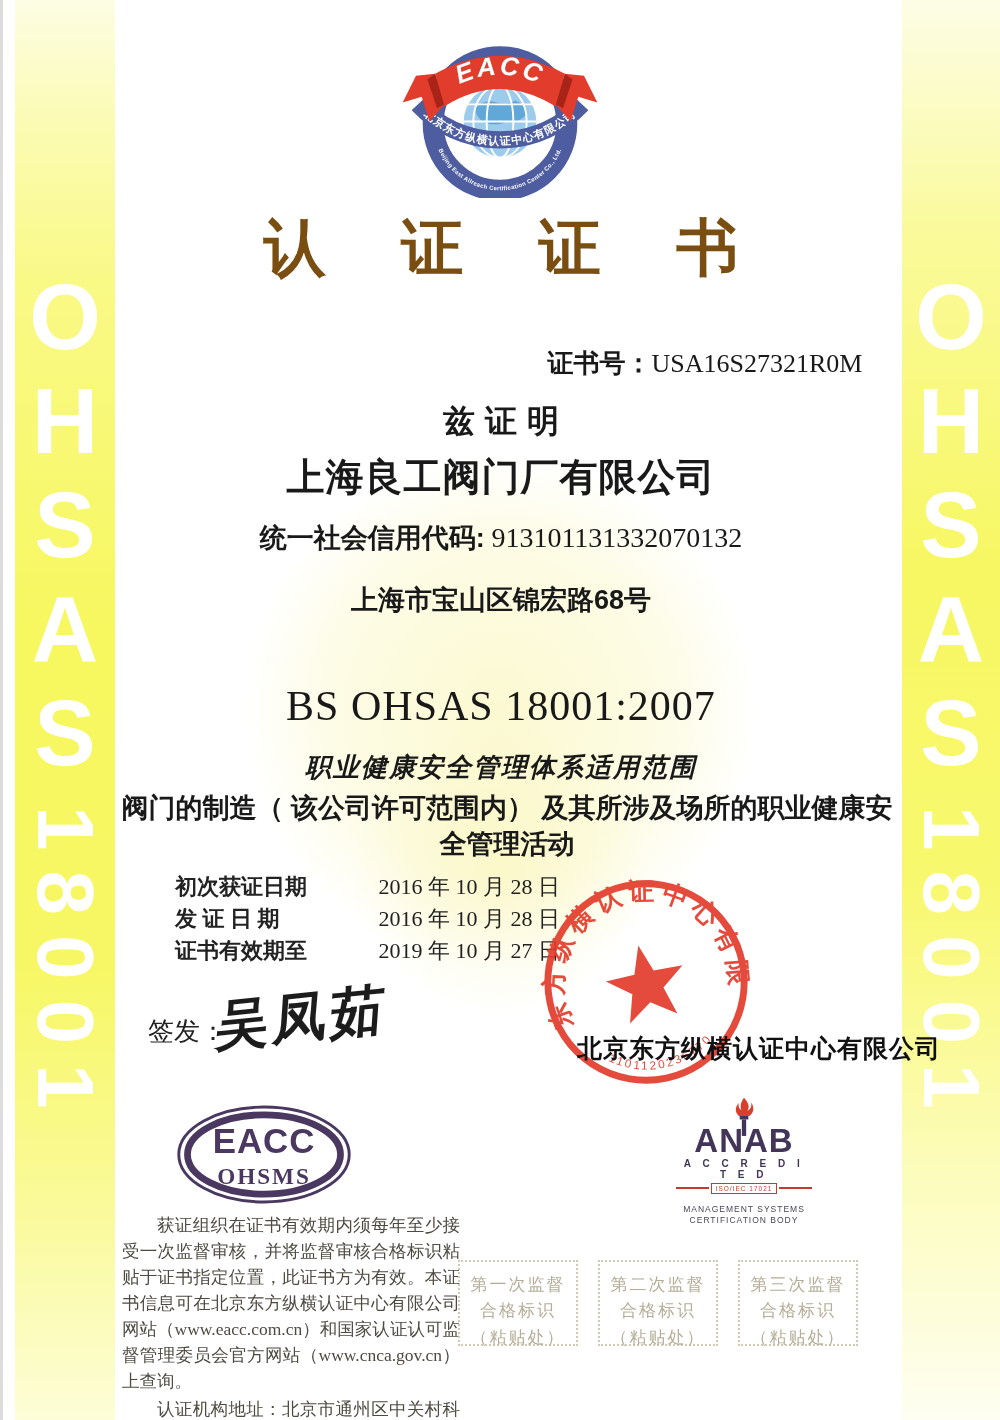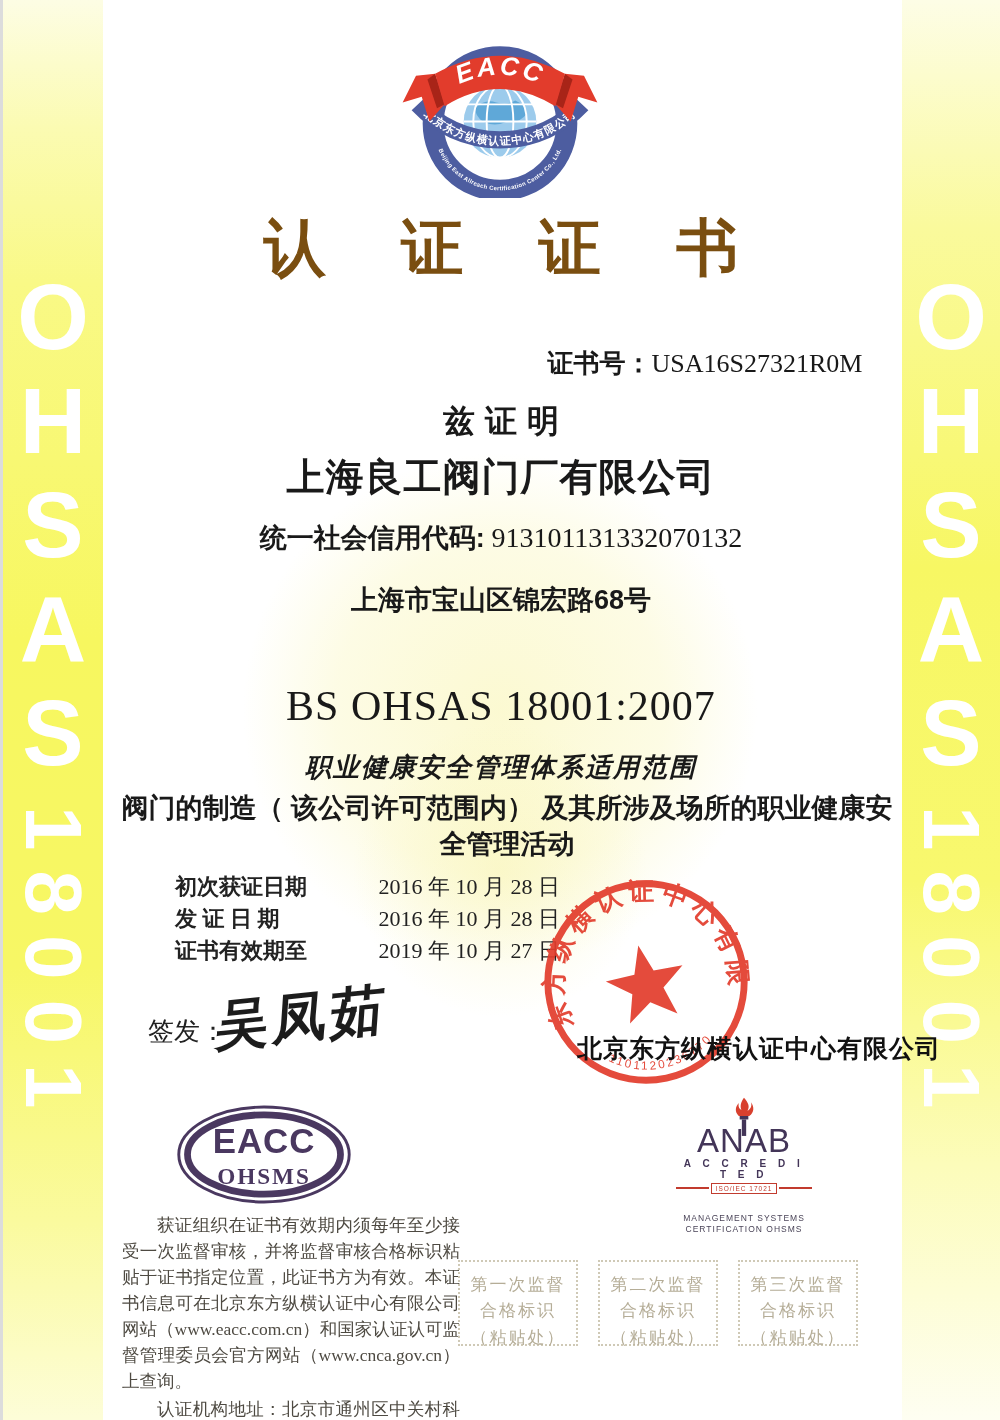--- a/index.html
+++ b/index.html
@@ -1,19 +1,19 @@
 <!DOCTYPE html>
 <html><head>
 <meta charset="utf-8">
 <style>
   html,body{margin:0;padding:0;background:#fff;}
   .page{position:relative;width:1000px;height:1420px;background:#fff;overflow:hidden;
         font-family:"Liberation Serif",serif;}
   
-  .bar{position:absolute;top:0;height:1420px;}
+  .bar{position:absolute;top:0;height:1420px;margin-left:12px;}
   .bar-left{left:3px;width:100px;
     background:linear-gradient(180deg,#fdfde4 0%,#fbfbb2 9%,#f9f986 20%,#f7f75f 45%,#f7f765 68%,#fafa9e 86%,#fdfdd8 100%);}
   .bar-right{right:0;width:98px;
     background:linear-gradient(180deg,#fdfde6 0%,#fafa9c 16%,#f7f763 40%,#f8f86e 62%,#fcfcba 82%,#fefef2 100%);}
   .v-word{position:absolute;top:266px;left:0;width:100%;text-align:center;color:#fff;
     font-family:"Liberation Sans",sans-serif;font-weight:bold;font-size:92px;line-height:1.13;
     word-break:break-all;}
   .v-num{position:absolute;top:806px;left:50%;transform:translateX(-50%);color:#fff;
     font-family:"Liberation Sans",sans-serif;font-weight:bold;font-size:80px;
     writing-mode:vertical-rl;text-orientation:sideways;letter-spacing:20px;}
@@ -49,26 +49,26 @@
     transform:rotate(-6deg) skewX(-10deg);letter-spacing:4px;}
   
   .stamp{position:absolute;left:538px;top:874px;width:216px;height:216px;transform:rotate(-12deg);opacity:.92;}
   .issuer{position:absolute;left:577px;top:1032px;font-size:25px;color:#111;letter-spacing:1px;
     font-family:"Liberation Sans",sans-serif;font-weight:bold;z-index:5;}
   
   .eacc-logo{position:absolute;left:172px;top:1104px;width:184px;height:102px;}
   .anab{position:absolute;left:676px;top:1096px;width:136px;text-align:center;
     font-family:"Liberation Sans",sans-serif;color:#433558;}
   .anab .torch{height:40px;margin-bottom:-14px;}
-  .anab .name{font-size:33px;font-weight:normal;letter-spacing:1px;line-height:.9;}
+  .anab .name{font-size:33px;font-weight:bold;letter-spacing:1px;line-height:.9;}
   .anab .accr{font-size:10px;letter-spacing:4.5px;margin-top:2px;font-weight:bold;}
   .anab .isobar{display:flex;align-items:center;justify-content:center;margin-top:3px;}
   .anab .isoline{flex:1;height:1.5px;background:#c23b2e;}
   .anab .isobox{border:1.5px solid #c23b2e;color:#c23b2e;font-size:6.5px;padding:1px 4px;margin:0 2px;letter-spacing:1px;}
-  .anab .sub{font-size:8.5px;letter-spacing:1px;margin-top:19px;line-height:1.3;color:#4a4458;}
+  .anab .sub{font-size:8.5px;letter-spacing:1px;margin-top:10px;line-height:1.3;color:#4a4458;}
   
   .footer{position:absolute;left:122px;top:1212px;width:338px;font-size:17.5px;line-height:26px;
     color:#4e4a42;text-align:justify;}
   .footer p{margin:0 0 2px 0;text-indent:2em;}
   .boxes{position:absolute;left:458px;top:1260px;width:400px;display:flex;gap:20px;}
   .sbox{width:122px;height:86px;border:2px dotted #cfc9b6;color:#b5ad97;font-size:17px;
     text-align:center;padding-top:10px;line-height:1.55;letter-spacing:2px;box-sizing:border-box;
     font-family:"Liberation Sans",sans-serif;}
   
   .edge{position:absolute;left:0;top:0;width:3px;height:1420px;background:#b9b9b9;opacity:.5;}
@@ -195,21 +195,21 @@
     </svg>
     <div class="name">ANAB</div>
     <div class="accr">A C C R E D I T E D</div>
     <div class="isobar">
       <div class="isoline"></div>
       <div class="isobox">ISO/IEC 17021</div>
       <div class="isoline"></div>
     </div>
     <div class="sub">
       <div>MANAGEMENT SYSTEMS</div>
-      <div>CERTIFICATION OHSMS</div>
+      <div>CERTIFICATION BODY</div>
     </div>
   </div>
 
   <div class="footer">
     <p>获证组织在证书有效期内须每年至少接受一次监督审核，并将监督审核合格标识粘贴于证书指定位置，此证书方为有效。本证书信息可在北京东方纵横认证中心有限公司网站（www.eacc.com.cn）和国家认证认可监督管理委员会官方网站（www.cnca.gov.cn）上查询。</p>
     <p>认证机构地址：北京市通州区中关村科技园区通州园金桥科技产业基地景盛南四街17号121号楼一层 101102</p>
   </div>
 
   <div class="boxes">
     <div class="sbox">

